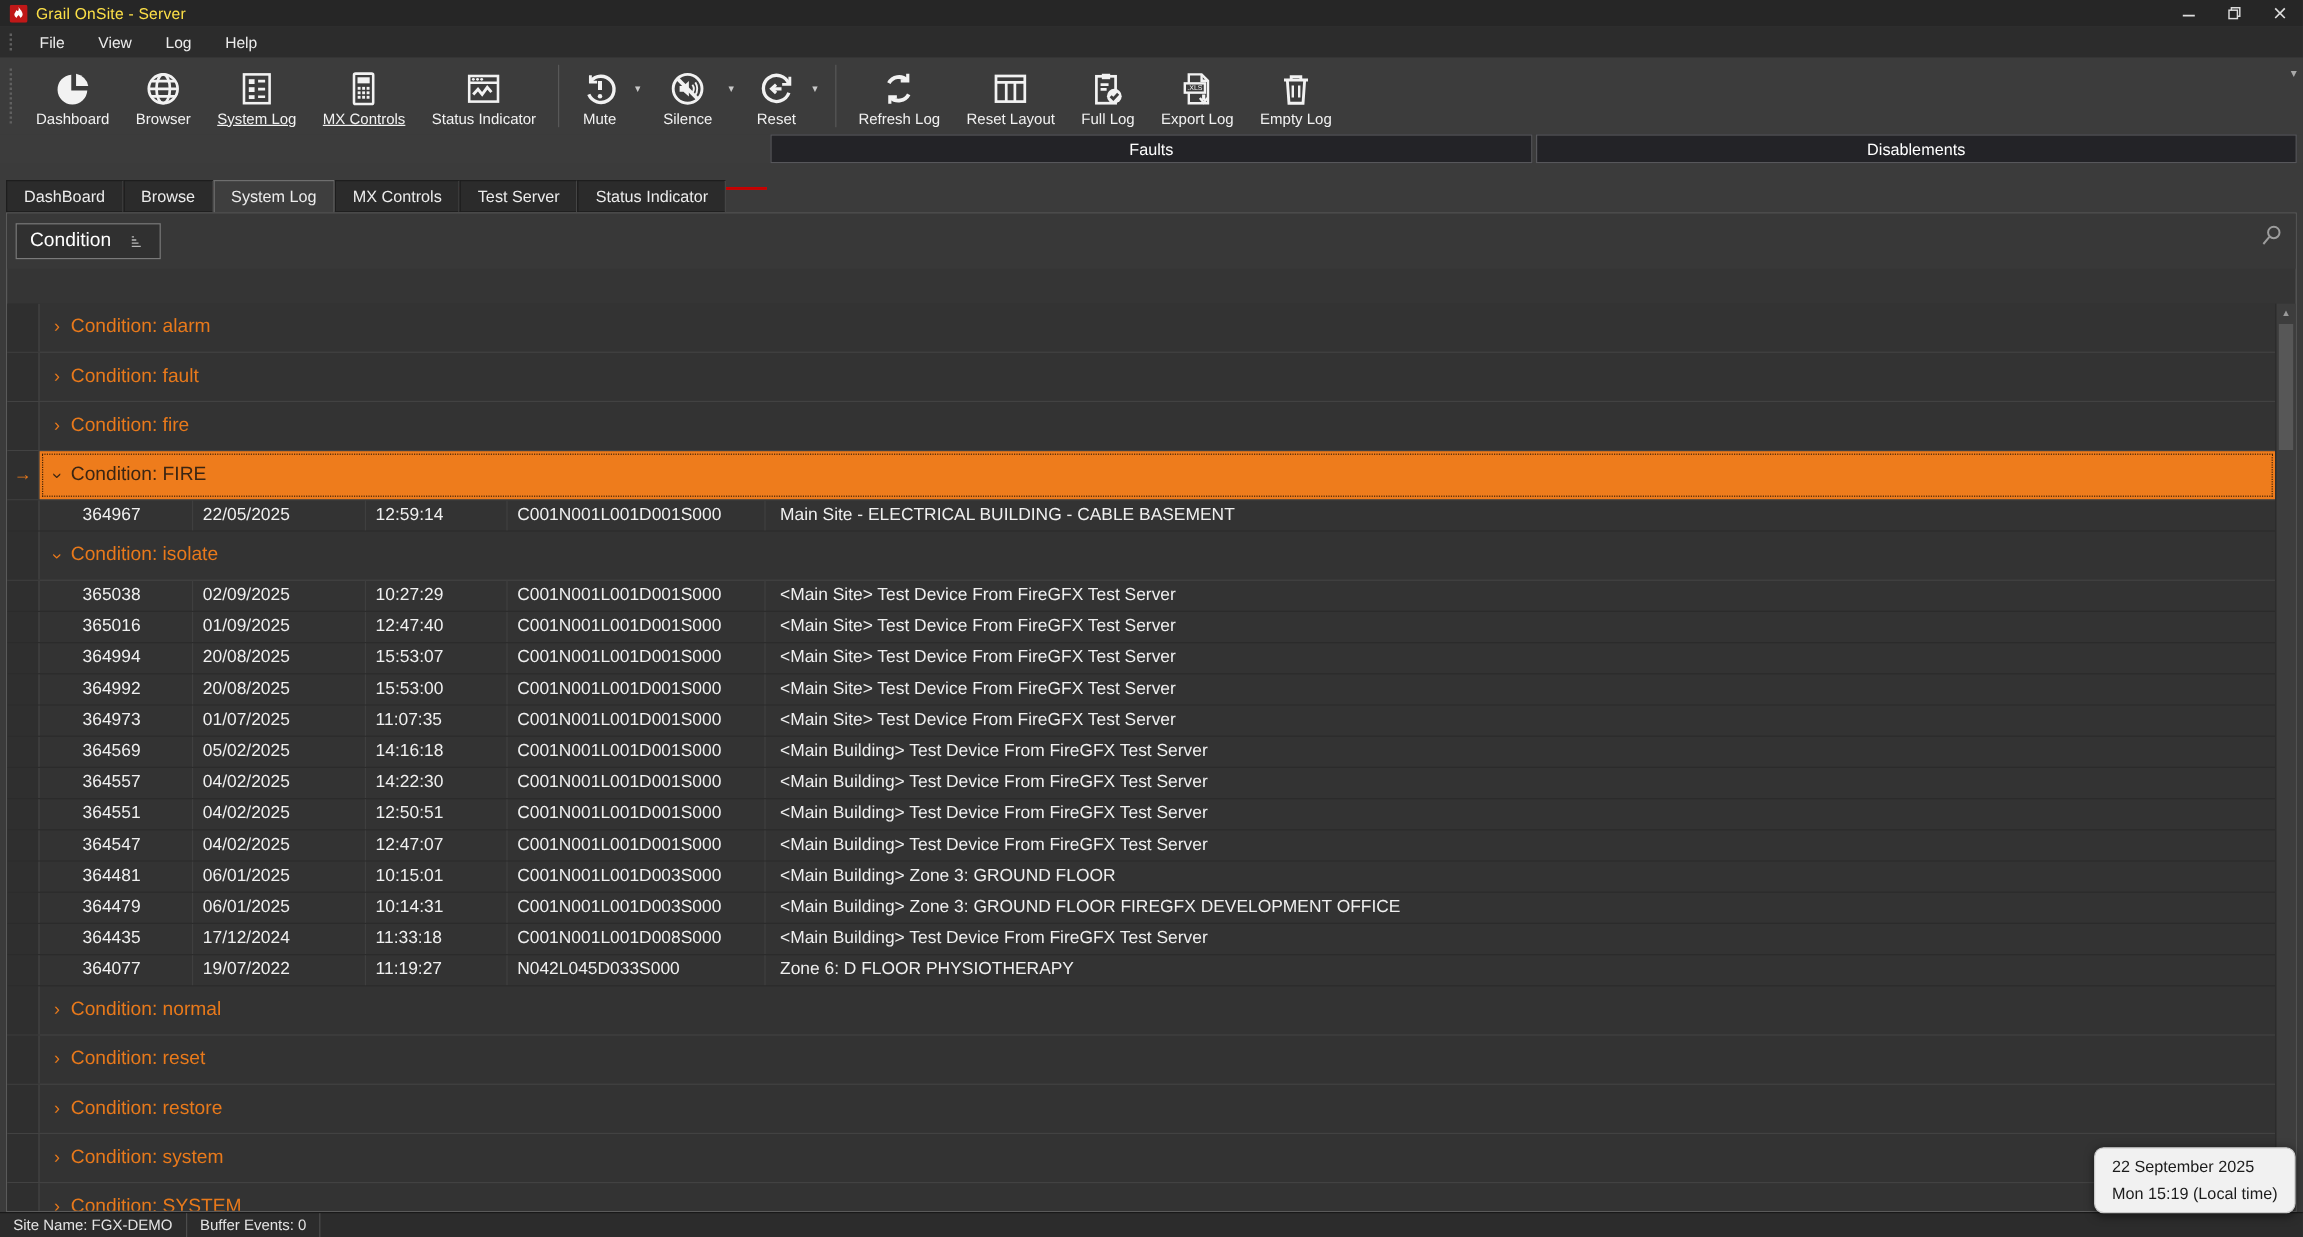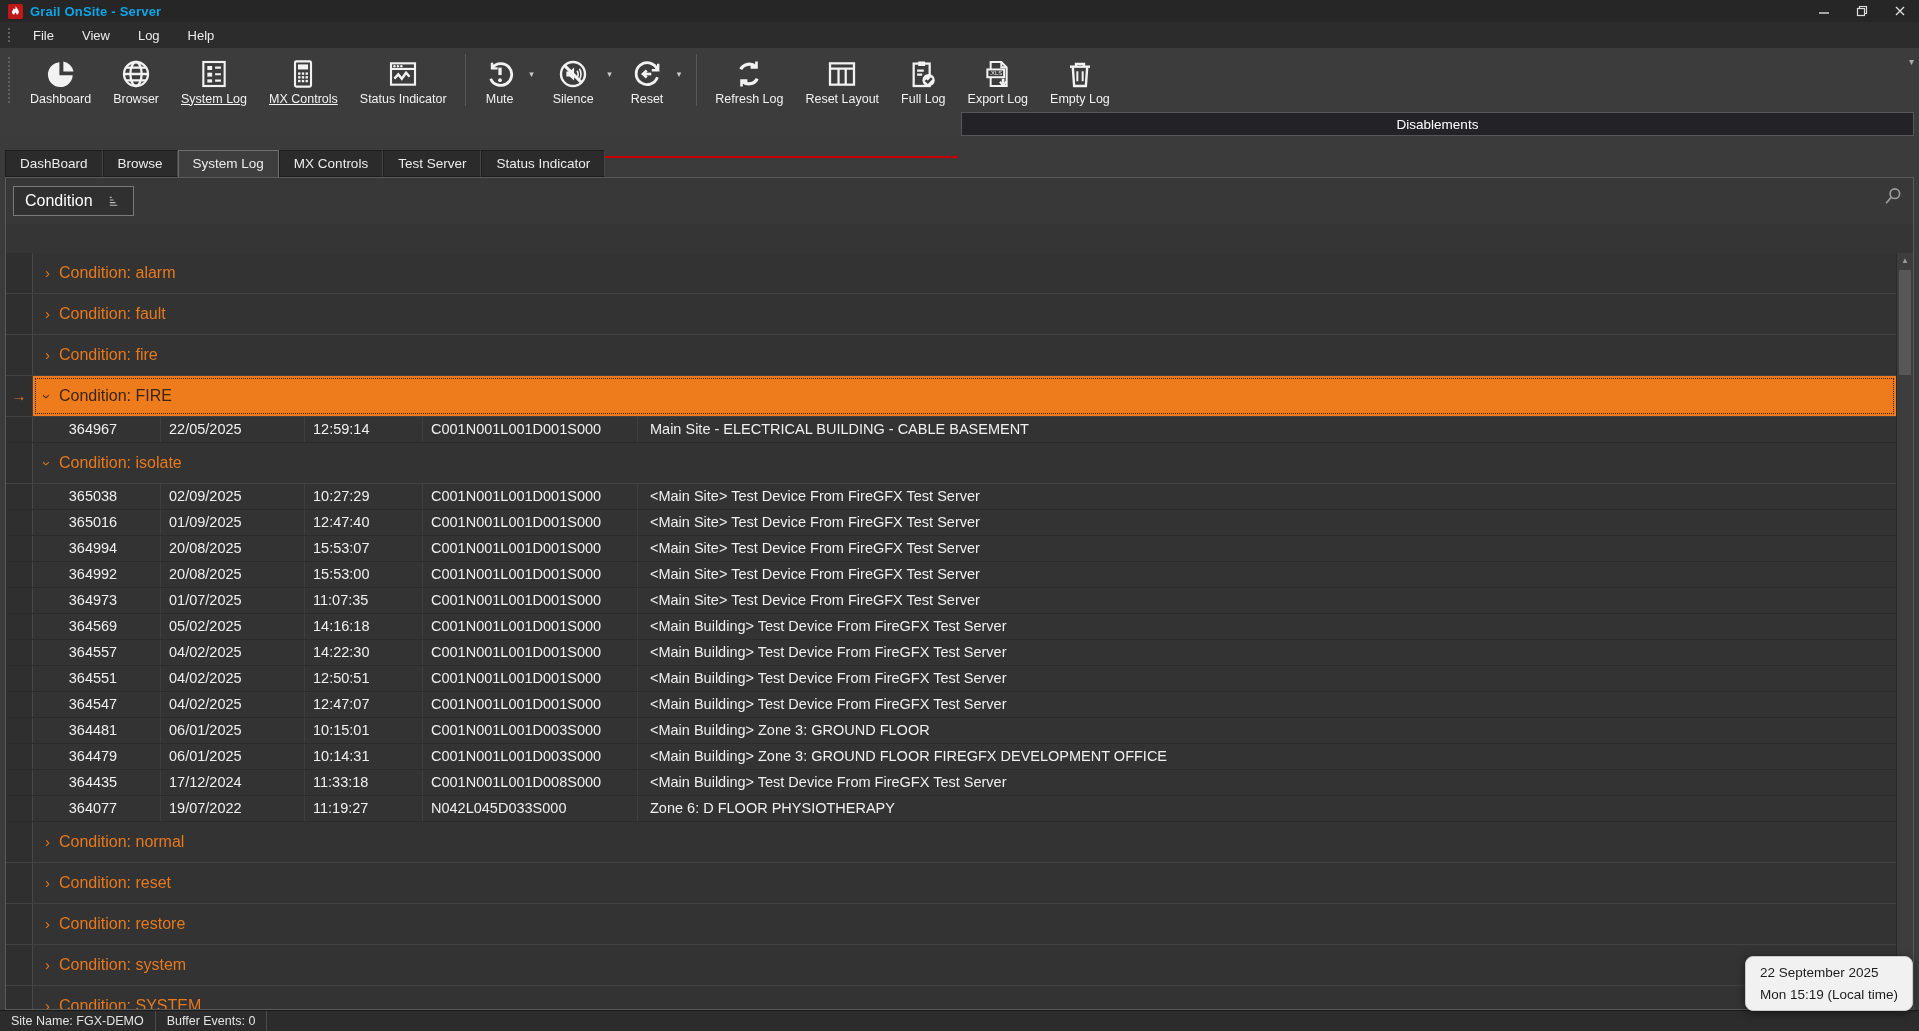--- a/index.html
+++ b/index.html
@@ -5,21 +5,21 @@
   * { margin:0; padding:0; box-sizing:border-box; }
   html,body { width:1919px; height:1031px; overflow:hidden;
     font-family:"Liberation Sans","DejaVu Sans",sans-serif;
     background:#3b3b3b; color:#eee; }
   .app { position:absolute; inset:0; }
 
   
   .titlebar { position:absolute; top:0; left:0; right:0; height:22px; background:#262626;
     display:flex; align-items:center; }
   .logo { width:15px; height:15px; margin:0 7px 0 8px; flex:0 0 auto; }
-  .title { font-size:13px; font-weight:700; color:#0ea5e9; letter-spacing:.2px; }
+  .title { font-size:13px; font-weight:400; color:#fde047; letter-spacing:.2px; }
   .win-controls { margin-left:auto; display:flex; height:100%; }
   .win-btn { width:38px; height:100%; display:flex; align-items:center; justify-content:center; }
   .win-btn svg { width:12px; height:12px; }
 
   
   .menubar { position:absolute; top:22px; left:0; right:0; height:26px; background:#2c2c2c;
     display:flex; align-items:center; }
   .grip { width:3px; height:14px; border-left:2px dotted #606060; margin:0 8px 0 8px; }
   .menu-item { font-size:13px; color:#ececec; padding:4px 14px; }
 
@@ -279,20 +279,21 @@
               <path d="M10 10v7.4M14 10v7.4" stroke-width="1.5"></path>
             </svg></div>
           <div class="tb-label">Empty Log</div>
         </div>
       </div>
     <div class="tb-overflow">▾</div>
   </div>
 
   <div class="alarmbar">
       <div class="alarm-seg active">Fires</div>
+      <div class="alarm-seg">Faults</div>
       <div class="alarm-seg">Disablements</div>
     </div>
 
   <div class="tabbar">
       <div class="tab">DashBoard</div>
       <div class="tab">Browse</div>
       <div class="tab active">System Log</div>
       <div class="tab">MX Controls</div>
       <div class="tab">Test Server</div>
       <div class="tab">Status Indicator</div>

